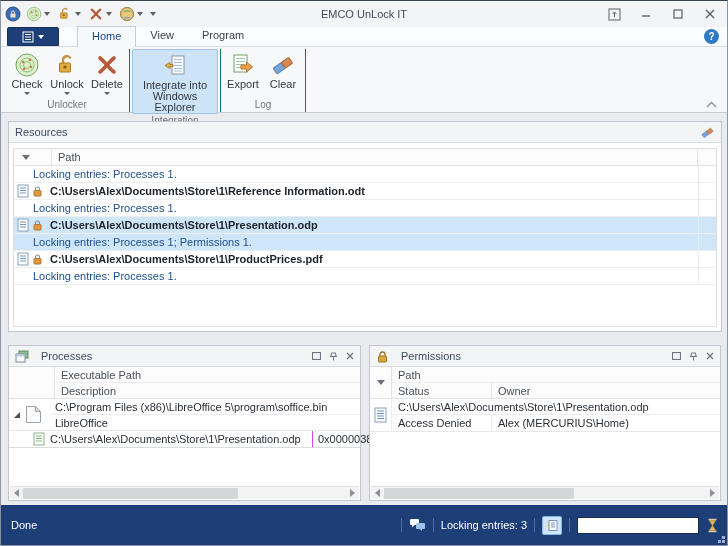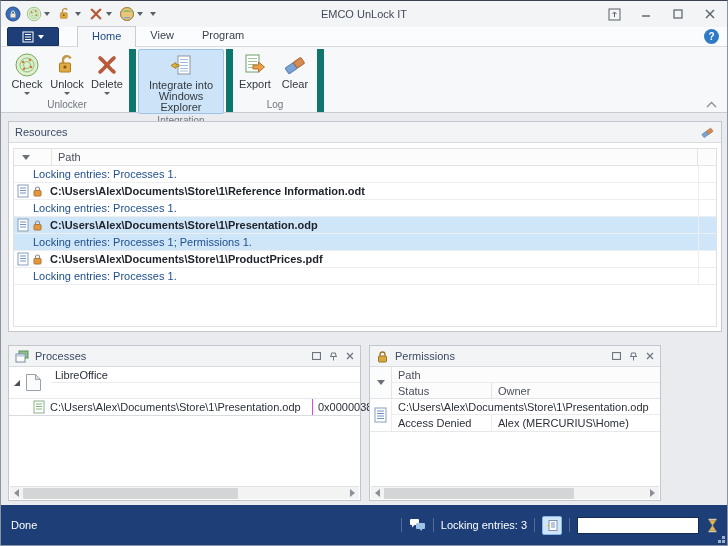--- a/index.html
+++ b/index.html
@@ -20,33 +20,33 @@
   .tabrow { position:absolute; left:0; top:26px; right:0; height:20px; background:#fbfcfd; border-bottom:1px solid #d8dbe0; display:flex; align-items:flex-end; }
   .appmenu { width:52px; height:19px; margin-left:6px; background:#1d3e76; border:1px solid #15305e; border-radius:2px 2px 0 0; display:flex; align-items:center; justify-content:center; gap:4px; }
   .appmenu .caret-down { border-top-color:#fff; }
   .tabs { display:flex; margin-left:18px; height:20px; }
   .tab { padding:3px 14px 2px; color:#3c4350; }
   .tab.active { background:#f7f8f9; border:1px solid #c9cdd3; border-bottom:none; color:#1d4a86; margin-bottom:-1px; }
   .helpbtn { margin-left:auto; margin-right:8px; margin-bottom:2px; width:15px; height:15px; border-radius:50%; background:#2f7ac4; color:#fff; font-size:10px; font-weight:bold; display:flex; align-items:center; justify-content:center; }
 
   
   .ribbon { position:absolute; left:0; top:46px; right:0; height:66px; background:#f7f8f9; border-bottom:1px solid #c8ccd2; display:flex; padding:2px 0 0 4px; }
-  .rgroup { display:flex; flex-direction:column; border-right:7px solid #0f766e; padding:0 2px; }
+  .rgroup { display:flex; flex-direction:column; border-right:1px solid #0f766e; padding:0 2px; }
   .rbuttons { display:flex; flex:1; }
   .rbtn { width:40px; display:flex; flex-direction:column; align-items:center; padding-top:3px; border-radius:2px; }
   .rbtn .lbl { margin-top:1px; line-height:11px; text-align:center; color:#33383f; }
   .rbtn .dd { margin-top:2px; width:0; height:0; border-left:3px solid transparent; border-right:3px solid transparent; border-top:3px solid #5a6068; }
   .rbtn.wide { width:86px; }
   .rbtn.active { background:#cde4f8; border:1px solid #9cc3e8; }
   .rgroup-label { text-align:center; color:#70757d; font-size:10px; padding:1px 0 2px; }
   .ribbon-collapse { position:absolute; right:10px; bottom:4px; }
 
   
   .panel { position:absolute; background:#fff; border:1px solid #c3c7cd; }
-  .pcaption { height:21px; background:#f3f4f6; border-bottom:1px solid #d9dcdf; display:flex; align-items:center; gap:6px; padding:0 6px; color:#3c4a63; }
+  .pcaption { height:21px; background:#f3f4f6; border-bottom:1px solid #d9dcdf; display:flex; align-items:center; gap:12px; padding:0 6px; color:#3c4a63; }
   .pcap-controls { margin-left:auto; display:flex; align-items:center; gap:8px; }
 
   
   .resources { left:7px; top:120px; width:714px; height:211px; }
   .res-table { position:absolute; left:4px; right:4px; top:26px; bottom:4px; border:1px solid #dfe1e5; background:#fff; overflow:hidden; }
   .res-head { height:17px; display:flex; border-bottom:1px solid #e2e4e7; background:#fcfcfd; color:#4a4f58; }
   .res-head .fcol { width:38px; border-right:1px solid #e2e4e7; display:flex; align-items:center; padding-left:8px; }
   .res-head .pcol { flex:1; padding:2px 6px 0; border-right:1px solid #e2e4e7; }
   .res-head .endcol { width:18px; }
   .res-row { height:17px; display:flex; align-items:center; border-bottom:1px solid #eceef0; }
@@ -78,21 +78,21 @@
   .proc-parent .picon { width:26px; display:flex; align-items:center; }
   .proc-parent .ptxt { flex:1; }
   .proc-parent .ptxt div { height:16px; padding:2px 4px 0; white-space:nowrap; overflow:hidden; }
   .proc-parent .ptxt div:first-child { border-bottom:1px solid #ececef; }
   .proc-child { display:flex; height:17px; align-items:center; border-bottom:1px solid #d9dcdf; }
   .proc-child .ind { width:24px; align-self:stretch; }
   .proc-child .cicon { width:17px; display:flex; }
   .proc-child .cpath { flex:1; white-space:nowrap; overflow:hidden; }
   .proc-child .chandle { width:48px; align-self:stretch; display:flex; align-items:center; padding-left:5px; border-left:1px solid #d946ef; background:#fff; }
 
-  .permissions { left:368px; top:344px; width:292px; height:156px; }
+  .permissions { left:368px; top:344px; width:352px; height:156px; }
   .perm-head { display:flex; height:32px; }
   .perm-head .fc { width:22px; border-right:1px solid #e2e4e7; display:flex; align-items:center; justify-content:center; }
   .perm-head .rc { flex:1; }
   .perm-head .r1 { height:16px; padding:2px 6px 0; border-bottom:1px solid #ececef; }
   .perm-head .r2 { height:16px; display:flex; }
   .perm-head .r2 .st { width:100px; padding:2px 6px 0; border-right:1px solid #e2e4e7; }
   .perm-head .r2 .ow { flex:1; padding:2px 6px 0; }
   .perm-row { display:flex; height:33px; border-bottom:1px solid #e6e8ea; }
   .perm-row .fc { width:22px; border-right:1px solid #ececef; display:flex; align-items:center; justify-content:center; }
   .perm-row .rc { flex:1; }
@@ -422,31 +422,39 @@
               <path d="M2.5 2 h4 l0.5 3.5 h-5 z M1 5.5 h7 M4.5 5.5 v4" fill="none" stroke="#6e7680"></path>
             </svg>
           </span>
         <span class="ic">
             <svg width="8" height="8">
               <path d="M1 1 l6 6 M7 1 l-6 6" stroke="#6e7680" stroke-width="1.3"></path>
             </svg>
           </span>
       </span>
     </div>
+    <div class="grid-head proc-head">
+      <div class="lc"></div>
+      <div class="rc">
+        <div>Executable Path</div>
+        <div>Description</div>
+      </div>
+    </div>
     <div class="proc-parent">
       <div class="expander">
           <span class="exp-tri"></span>
         </div>
       <div class="picon ic">
           <svg width="17" height="19">
             <path d="M1.5 1.5 h9 l5 5 v11 h-14 z" fill="#fbfbfb" stroke="#9aa3ad"></path>
             <path d="M10.5 1.5 l5 5 h-5 z" fill="#dde3e8" stroke="#9aa3ad"></path>
           </svg>
         </div>
       <div class="ptxt">
+        <div>C:\Program Files (x86)\LibreOffice 5\program\soffice.bin</div>
         <div>LibreOffice</div>
       </div>
     </div>
     <div class="proc-child">
       <span class="ind"></span>
       <span class="cicon ic">
           <svg width="12" height="14">
             <rect x="1" y="1" width="10" height="12" fill="#fff" stroke="#8ab08a"></rect>
             <path d="M3 4 h6 M3 6.5 h6 M3 9 h6" stroke="#7fb878"></path>
           </svg>

